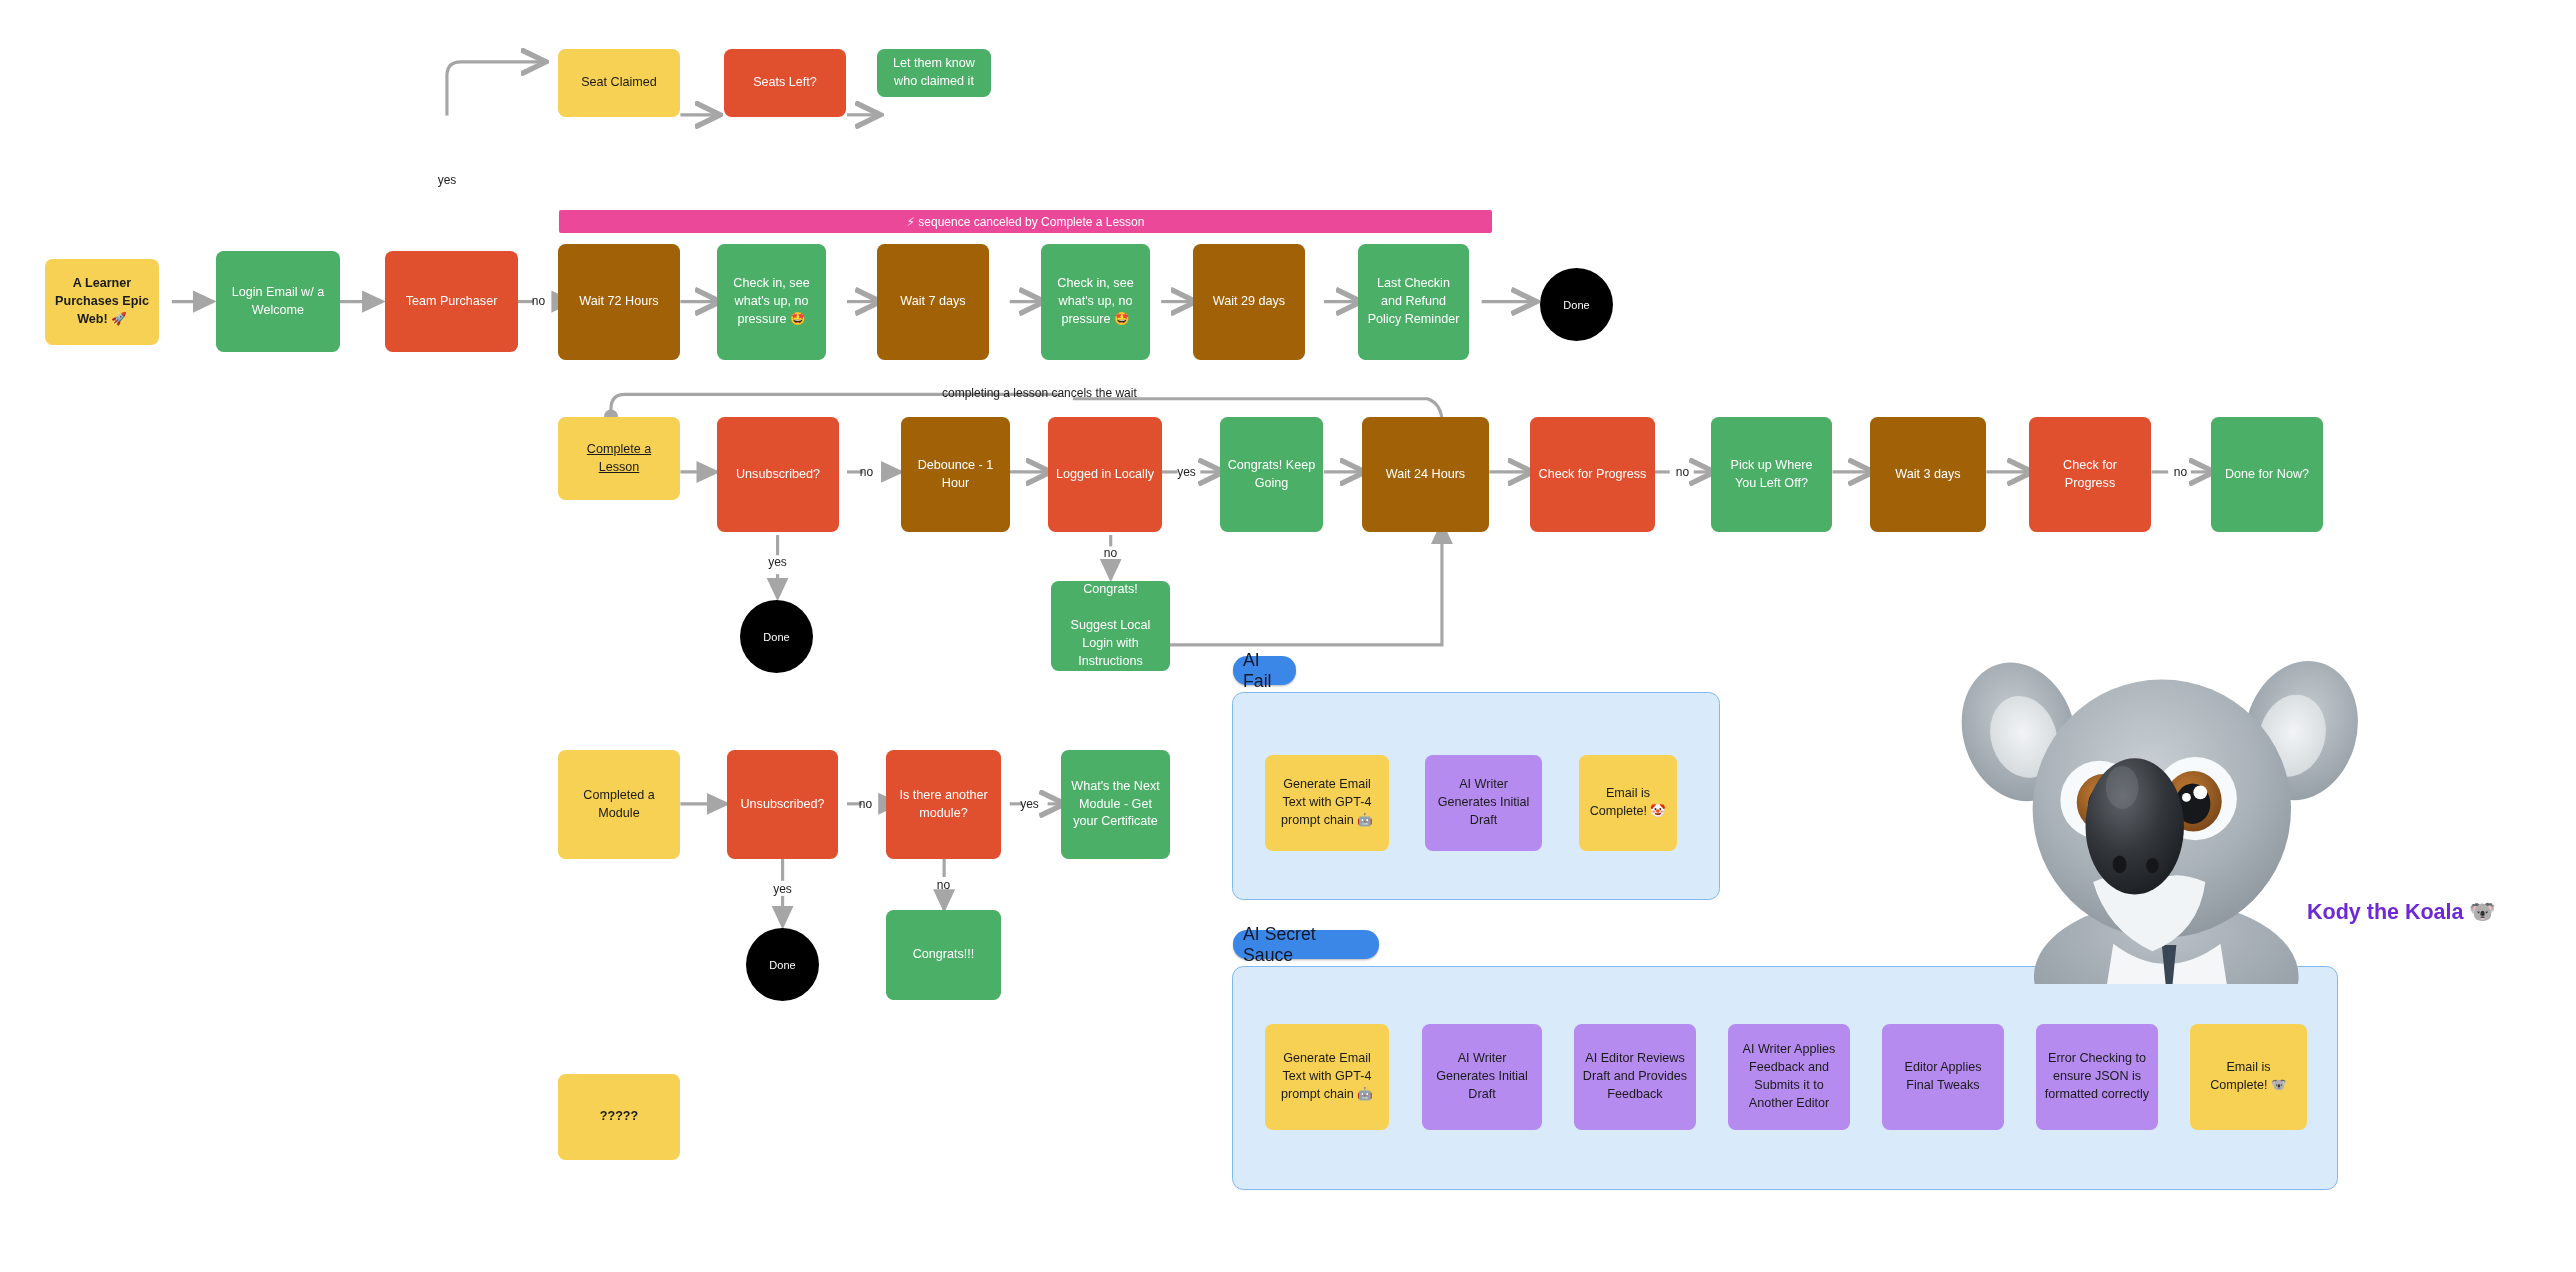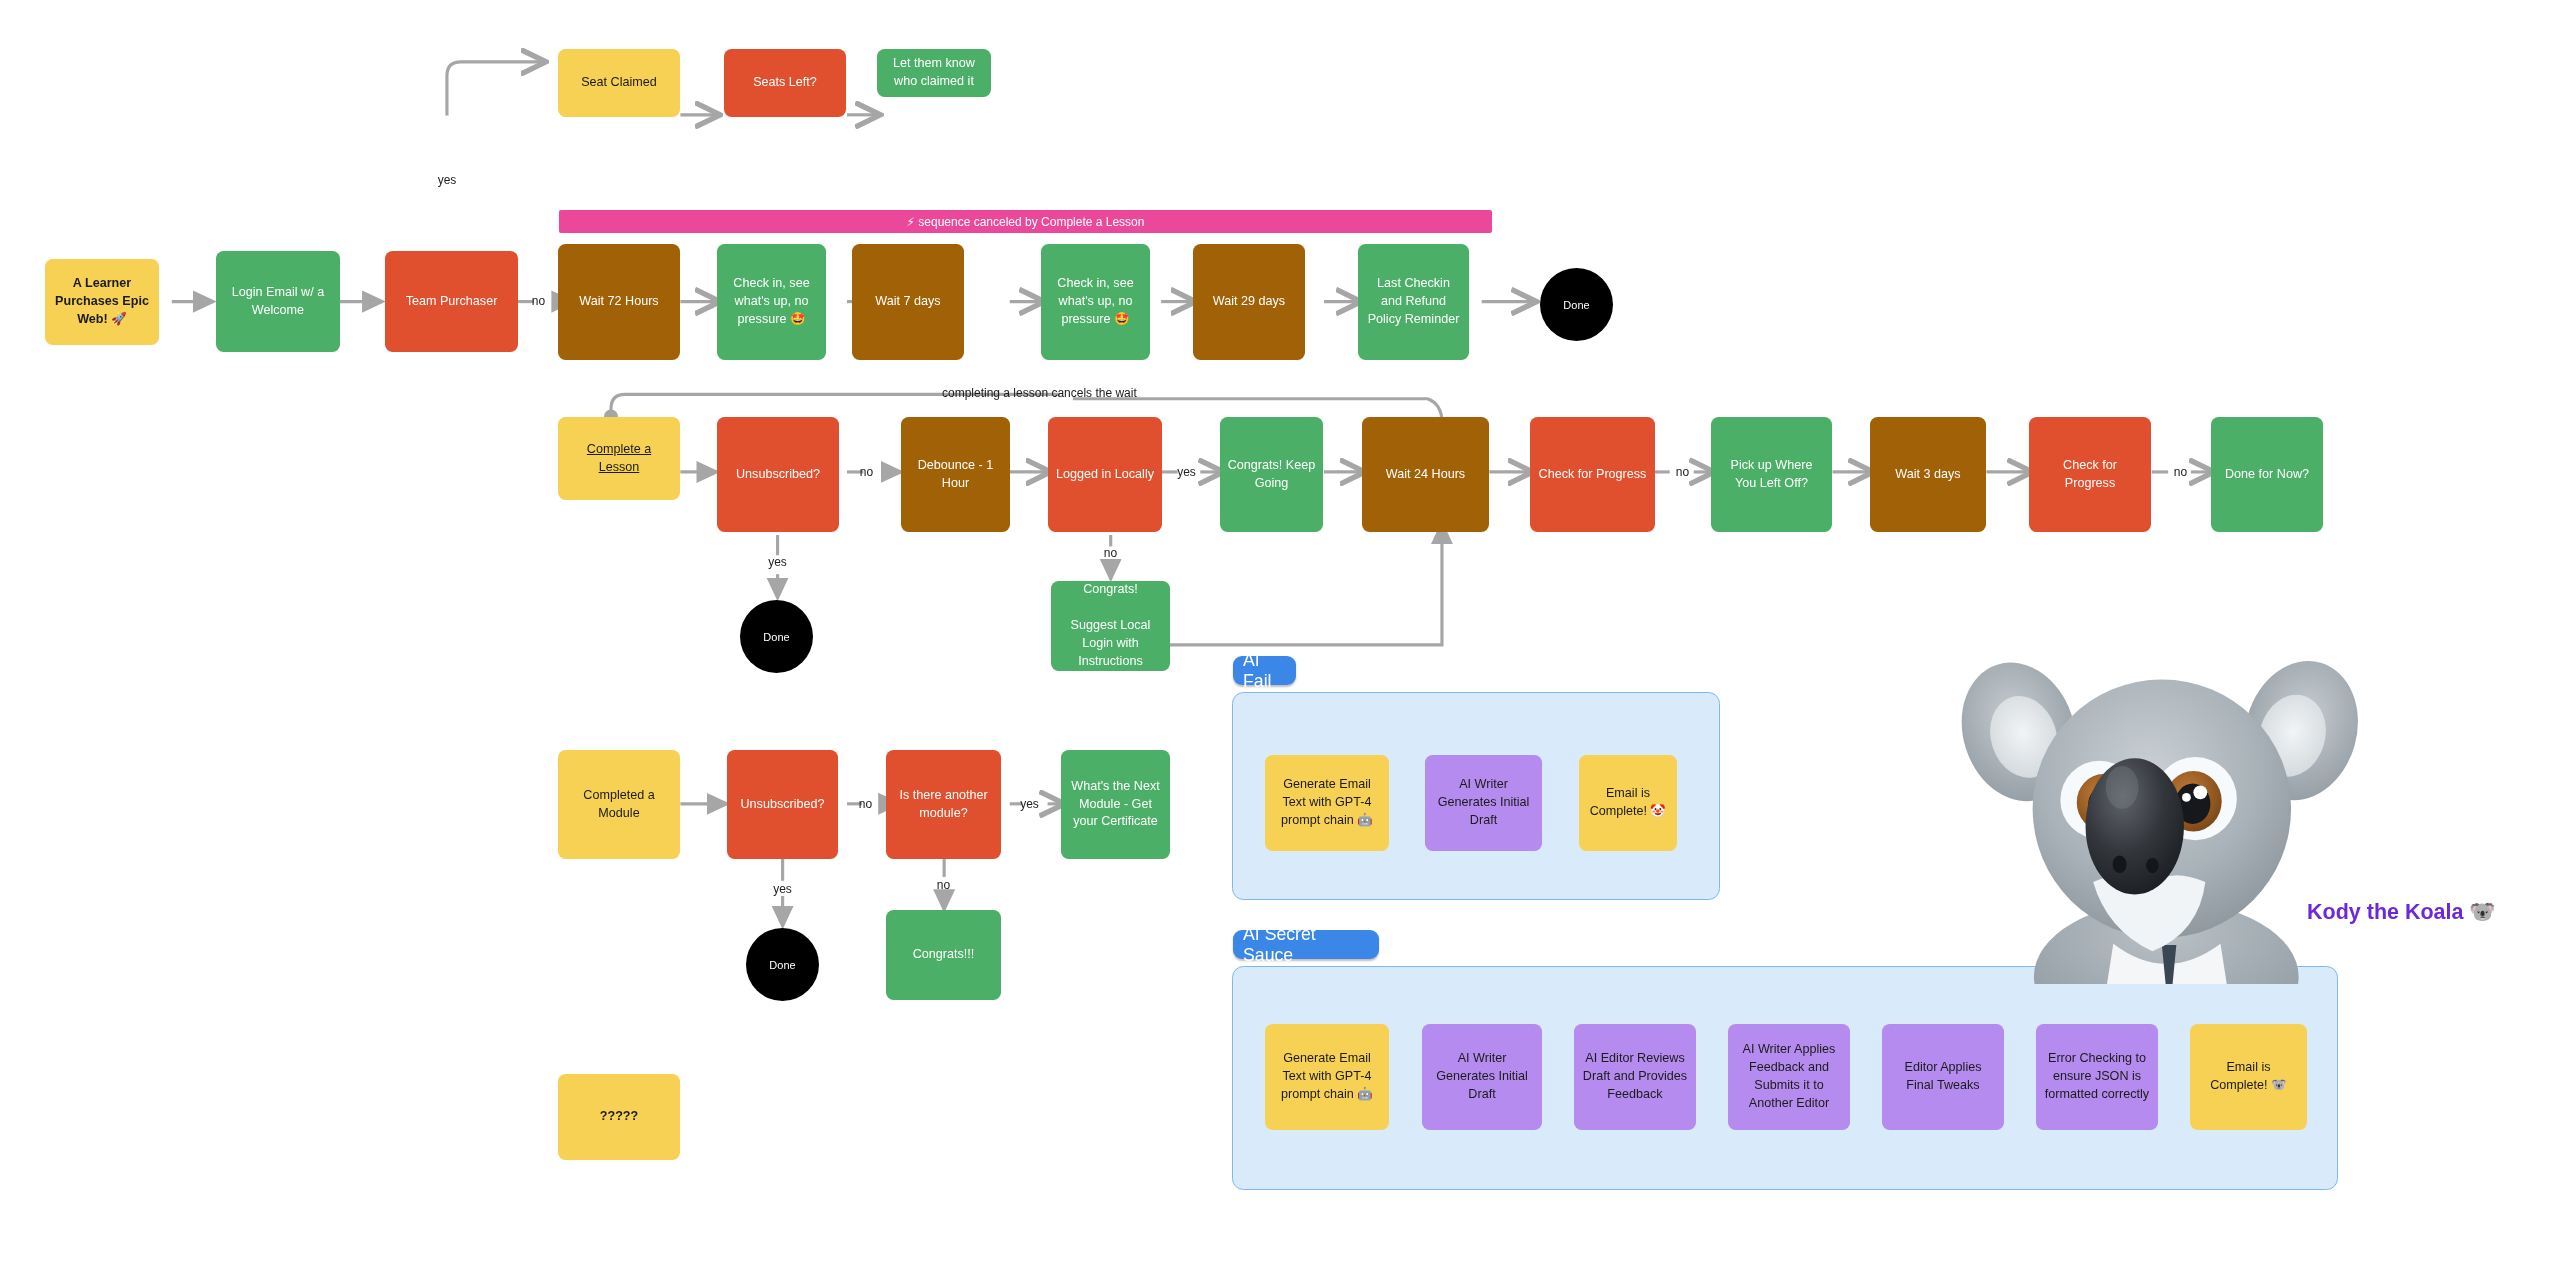--- a/index.html
+++ b/index.html
@@ -35,21 +35,21 @@
     position:absolute;background:#ec4899;color:#fff;border-radius:1.9px;
     display:flex;align-items:center;justify-content:center;
     font-size:12px;
   }
 
   
   .group-box{
     position:absolute;background:#D9EBFB;border:1.3px solid #7FB8EE;border-radius:11.4px;
   }
   .group-tag{
-    position:absolute;background:#3B87E8;color:#ffffff;border-radius:9px;
+    position:absolute;background:#3B87E8;color:#0f172a;border-radius:14px;
     display:flex;align-items:center;justify-content:center;
     font-size:17.7px;padding:2.5px 10px;box-sizing:border-box;
     box-shadow:0 1.3px 1.9px rgba(0,0,0,.25);
   }
 
   
   .elabel{
     position:absolute;font-size:12px;color:#222;
     display:flex;align-items:center;justify-content:center;white-space:nowrap;
   }
@@ -166,21 +166,21 @@
   <div class="node green" style="left:216px;top:251px;width:124px;height:101px;">Login Email w/ a Welcome</div>
 
   <div class="node red" style="left:385px;top:251px;width:133px;height:101px;">Team Purchaser</div>
 
   <div class="elabel" style="left:521px;top:293px;width:35px;height:16.4px;">no</div>
 
   <div class="node blue" style="left:558px;top:244px;width:122px;height:116px;">Wait 72 Hours</div>
 
   <div class="node green" style="left:717px;top:244px;width:109px;height:116px;">Check in, see what's up, no pressure 🤩</div>
 
-  <div class="node blue" style="left:852px;top:244px;width:112px;height:116px;">Wait 7 days</div>
+  <div class="node blue" style="left:877px;top:244px;width:112px;height:116px;">Wait 7 days</div>
 
   <div class="node green" style="left:1041px;top:244px;width:109px;height:116px;">Check in, see what's up, no pressure 🤩</div>
 
   <div class="node blue" style="left:1193px;top:244px;width:112px;height:116px;">Wait 29 days</div>
 
   <div class="node green" style="left:1358px;top:244px;width:111px;height:116px;">Last Checkin and Refund Policy Reminder</div>
 
   <div class="done" style="left:1540px;top:268px;width:73px;height:73px;">Done</div>
 
   <div class="annot" style="left:942px;top:386px;">completing a lesson cancels the wait</div>

